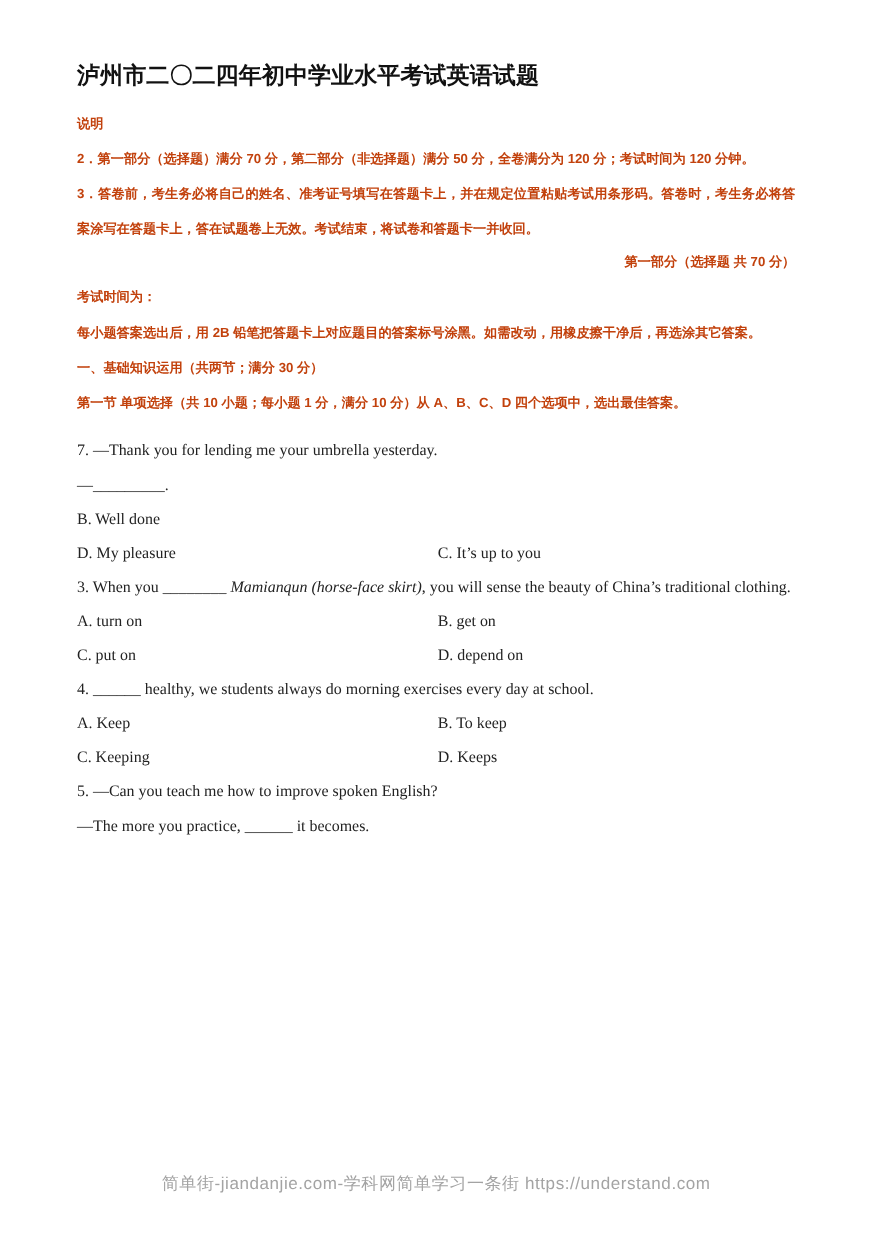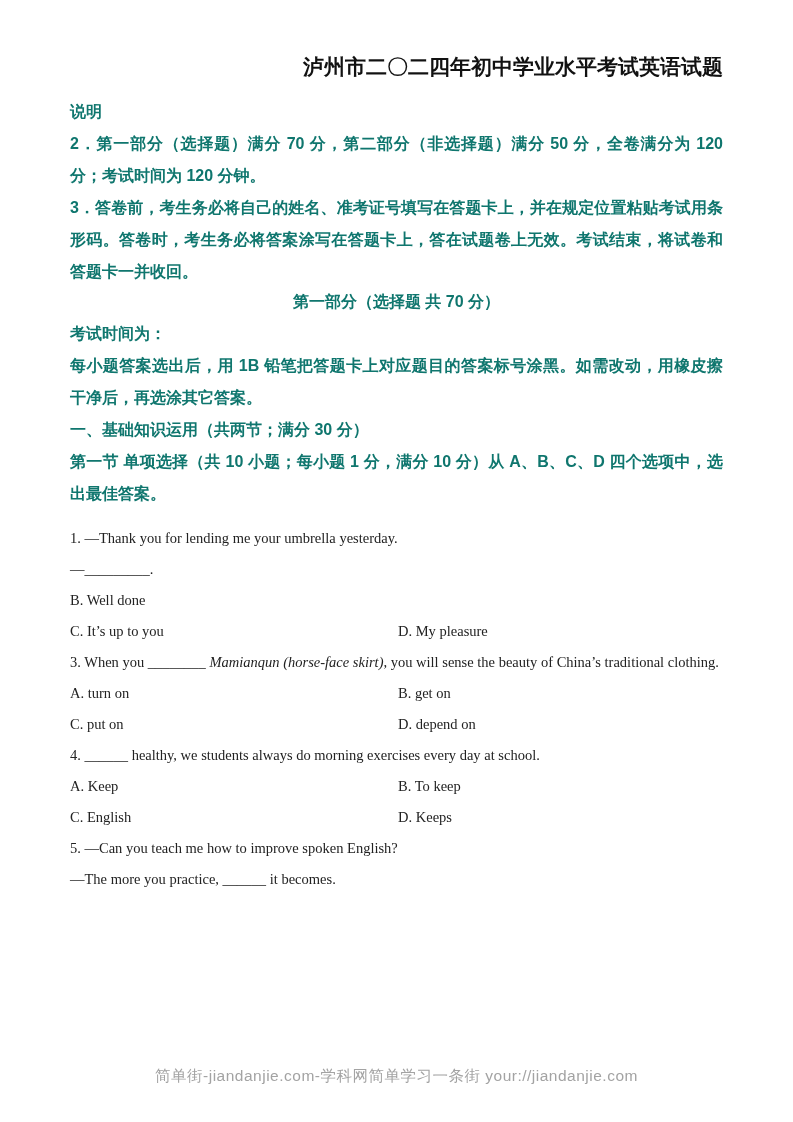--- a/index.html
+++ b/index.html
@@ -16,38 +16,38 @@
     top: 0; left: 0;
     width: 793px;
     height: 1122px;
     padding: 0 70px;
     box-sizing: border-box;
   }
   
   .cn {
     font-family: "Liberation Sans", sans-serif;
     font-weight: bold;
-    font-size: 16px;
+    font-size: 12px;
     line-height: 32px;
     text-align: justify;
     margin: 0;
-    color: #0f766e;
+    color: #c2410c;
   }
   .title {
-    font-family: Liberation Mono, monospace;
+    font-family: Liberation Sans, sans-serif;
     font-weight: bold;
     font-size: 21px;
     line-height: 34px;
-    text-align: right;
+    text-align: left;
     margin: 0;
     padding-top: 52px;
     color: #111111;
   }
   .notes-label { margin-top: 10px; }
-  .center { text-align: center; }
+  .center { text-align: right; }
   .part-heading { margin-top: -2px; }
   
   .en {
     font-family: "Liberation Serif", serif;
     font-size: 14.5px;
     color: #222222;
     margin-top: 13px;
   }
   .en p, .en .optrow2, .en .optrow4 {
     margin: 0;
@@ -82,36 +82,36 @@
 
   <h1 class="title">泸州市二〇二四年初中学业水平考试英语试题</h1>
 
   <div class="cn notes-label">说明</div>
   <p class="cn">2．第一部分（选择题）满分 70 分，第二部分（非选择题）满分 50 分，全卷满分为 120 分；考试时间为 120 分钟。</p>
   <p class="cn">3．答卷前，考生务必将自己的姓名、准考证号填写在答题卡上，并在规定位置粘贴考试用条形码。答卷时，考生务必将答案涂写在答题卡上，答在试题卷上无效。考试结束，将试卷和答题卡一并收回。</p>
 
   <h2 class="cn center part-heading">第一部分（选择题 共 70 分）</h2>
 
   <div class="cn">考试时间为：</div>
-  <p class="cn">每小题答案选出后，用 1B 铅笔把答题卡上对应题目的答案标号涂黑。如需改动，用橡皮擦干净后，再选涂其它答案。</p>
+  <p class="cn">每小题答案选出后，用 2B 铅笔把答题卡上对应题目的答案标号涂黑。如需改动，用橡皮擦干净后，再选涂其它答案。</p>
 
   <p class="cn">一、基础知识运用（共两节；满分 30 分）</p>
   <p class="cn">第一节 单项选择（共 10 小题；每小题 1 分，满分 10 分）从 A、B、C、D 四个选项中，选出最佳答案。</p>
 
   <div class="en">
 
     <div>
-      <p>1. —Thank you for lending me your umbrella yesterday.</p>
+      <p>7. —Thank you for lending me your umbrella yesterday.</p>
       <p>—_________.</p>
       <div class="optrow2">
         <span>B. Well done</span>
       </div>
       <div class="optrow2">
+        <span>D. My pleasure</span>
         <span>C. It’s up to you</span>
-        <span>D. My pleasure</span>
       </div>
     </div>
 
 
     <div>
       <p><span>3. When you ________ </span><span class="it">Mamianqun (horse-face skirt)</span><span>, you will sense the beauty of China’s traditional clothing.</span></p>
       <div class="optrow2">
         <span>A. turn on</span>
         <span>B. get on</span>
       </div>
@@ -121,27 +121,27 @@
       </div>
     </div>
 
     <div>
       <p>4. ______ healthy, we students always do morning exercises every day at school.</p>
       <div class="optrow2">
         <span>A. Keep</span>
         <span>B. To keep</span>
       </div>
       <div class="optrow2">
-        <span>C. English</span>
+        <span>C. Keeping</span>
         <span>D. Keeps</span>
       </div>
     </div>
 
     <div>
       <p>5. —Can you teach me how to improve spoken English?</p>
       <p>—The more you practice, ______ it becomes.</p>
     </div>
 
   </div>
 
 </div>
 
-<div class="footer">简单街-jiandanjie.com-学科网简单学习一条街 your://jiandanjie.com</div>
+<div class="footer">简单街-jiandanjie.com-学科网简单学习一条街 https://understand.com</div>
 
 </body></html>

